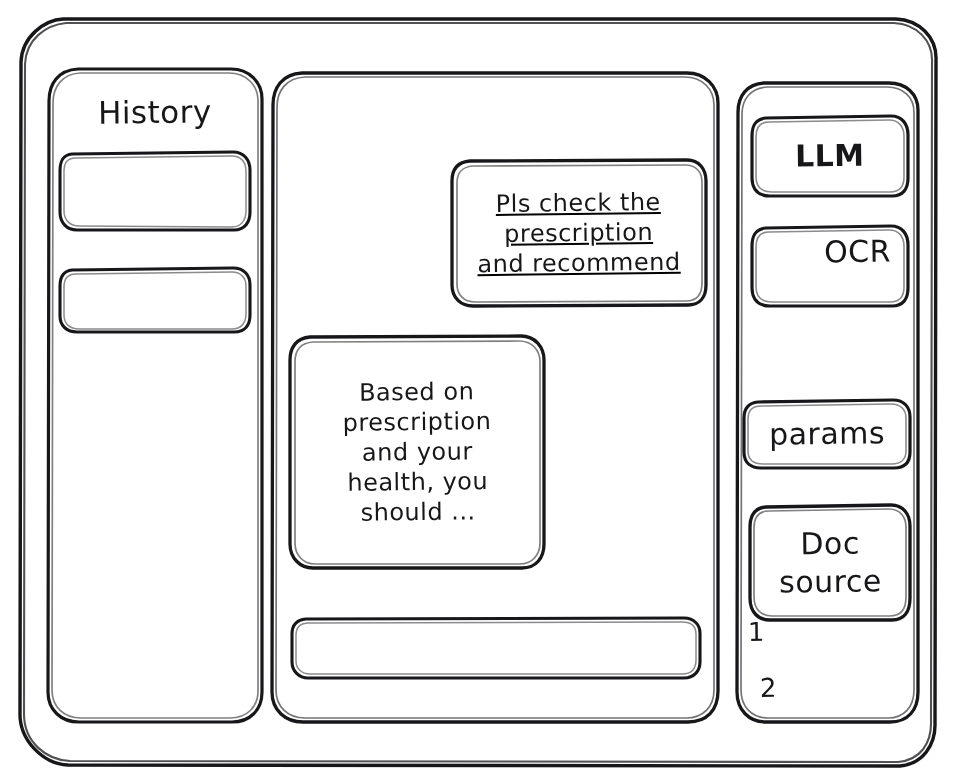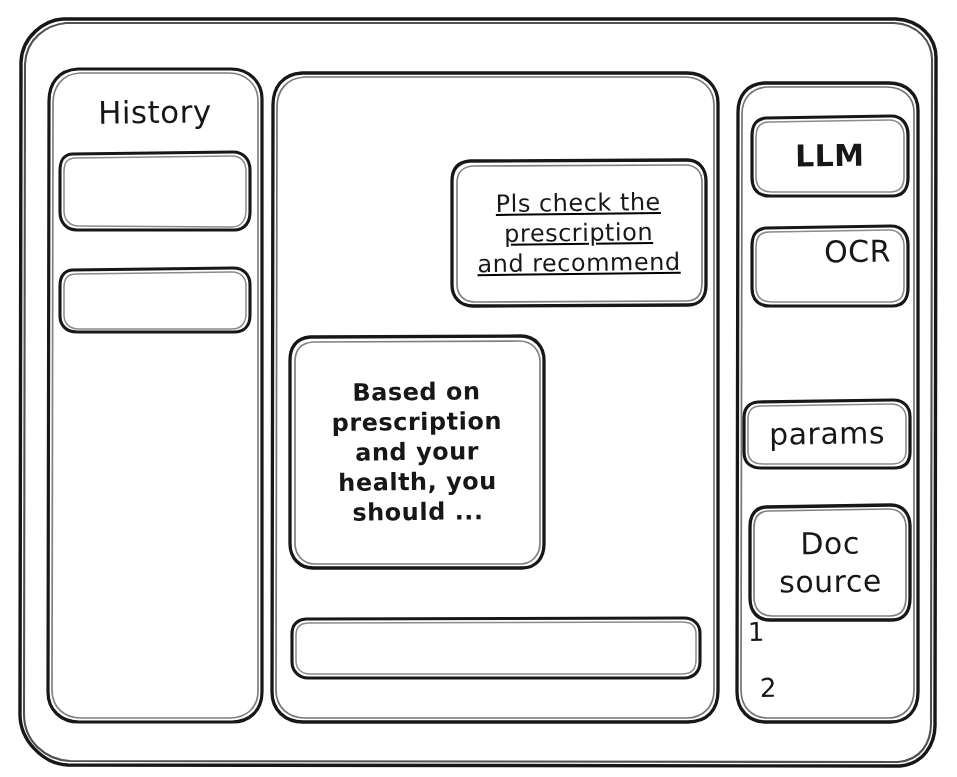--- a/index.html
+++ b/index.html
@@ -49,21 +49,21 @@
   #history-item-2 { left: 60px; top: 268px; width: 190px; height: 64px; }
 
   
   #agent-panel { left: 272px; top: 72px; width: 446px; height: 650px; }
   #agent-title { left: 272px; top: 96px; width: 446px; height: 48px; }
   #agent-title .label { font-size: 32px; }
 
   #user-bubble { left: 452px; top: 160px; width: 254px; height: 146px; text-decoration: underline; }
   #user-bubble .label { font-size: 24px; }
 
-  #assistant-bubble { left: 290px; top: 336px; width: 254px; height: 232px; font-weight: bold; }
+  #assistant-bubble { left: 290px; top: 336px; width: 254px; height: 232px; }
   #assistant-bubble .label { font-size: 24px; }
 
   #composer { left: 292px; top: 618px; width: 408px; height: 60px; }
 
   
   #tools-panel { left: 737px; top: 82px; width: 181px; height: 640px; }
   #tool-llm { left: 752px; top: 116px; width: 156px; height: 80px; }
   #tool-llm .label { font-size: 30px; font-weight: bold; }
   #tool-ocr { left: 752px; top: 212px; width: 180px; height: 80px; margin-left: 15px; }
   #tool-ocr .label { font-size: 30px; }

